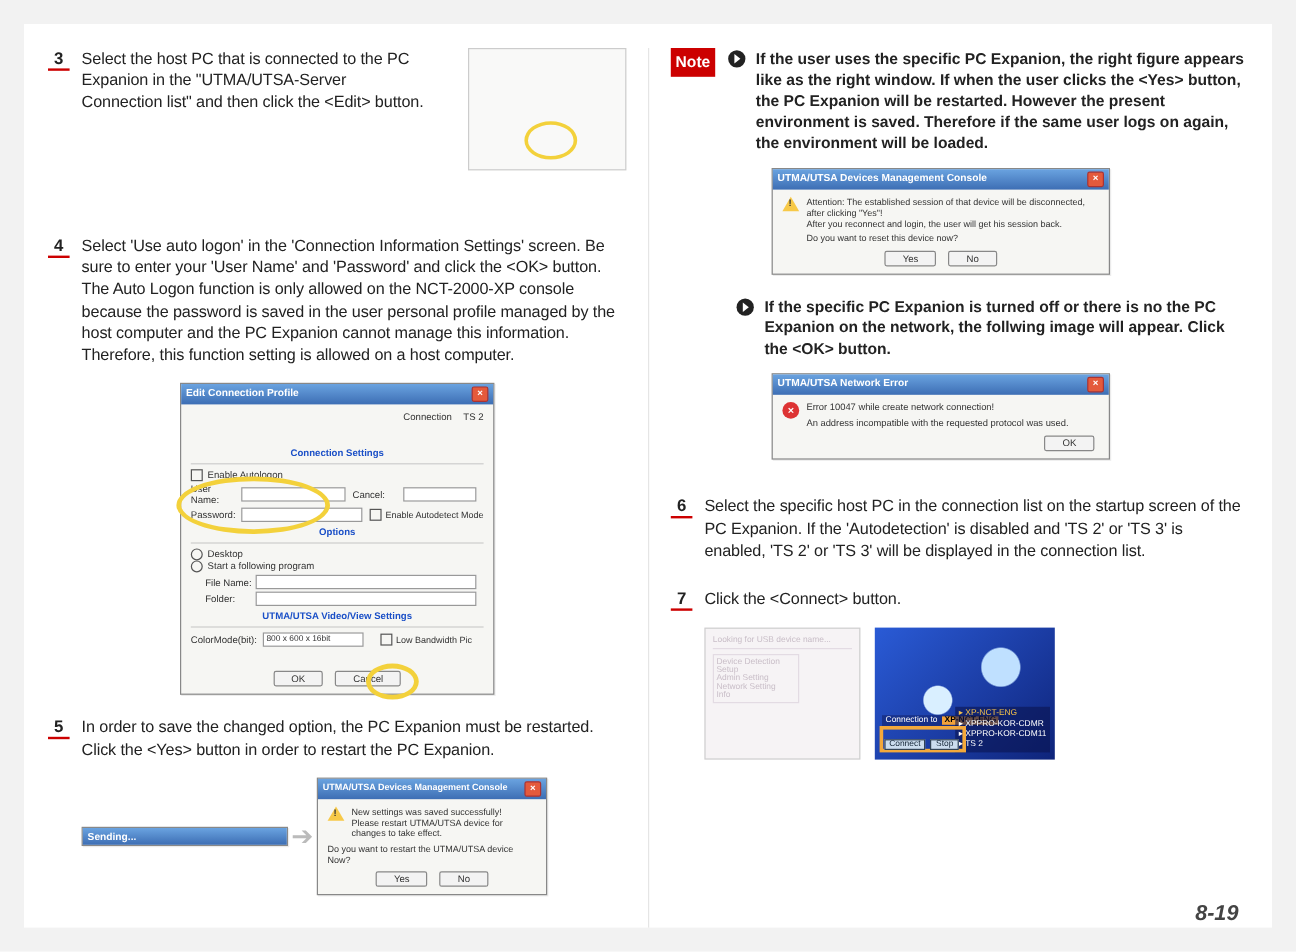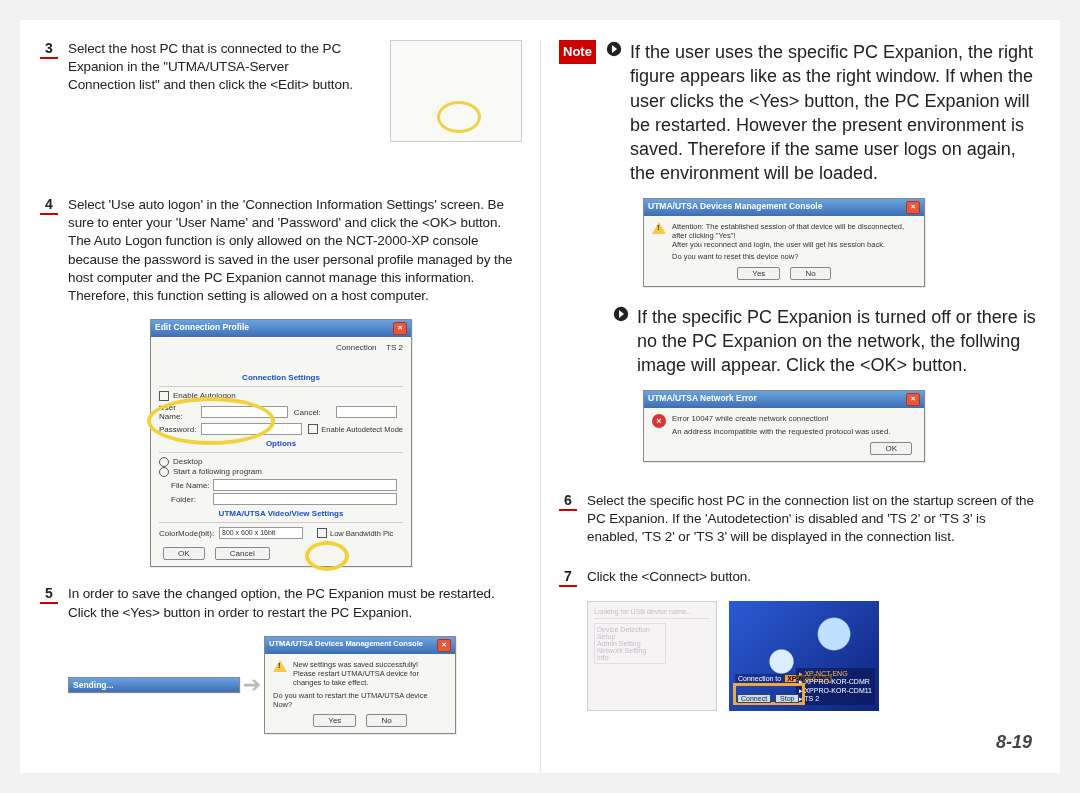--- a/index.html
+++ b/index.html
@@ -61,22 +61,23 @@
   }
   .bullet-icon {
     flex: 0 0 16px;
     width: 16px;
     height: 16px;
     margin-right: 8px;
     margin-top: 1px;
   }
   .bullet-icon svg { width: 16px; height: 16px; }
   .note-text {
-    font-size: 18px;
+    font-size: 13px;
     line-height: 1.35;
+    font-weight: bold;
   }
   .arrow {
     width: 24px;
     text-align: center;
     color: #bbb;
     font-size: 22px;
     align-self: center;
   }
   
   .mock-win {
@@ -131,21 +132,21 @@
     pointer-events: none;
   }
   .hl-rect {
     border: 3px solid #f3a83b;
     position: absolute;
     pointer-events: none;
   }
   .page-num {
     position: absolute;
     right: 28px;
-    bottom: 20px;
+    bottom: 1px;
     font-size: 18px;
     font-weight: 700;
     font-style: italic;
     color: #444;
   }
   .thumb {
     display:inline-block;
     vertical-align: top;
   }
   .blue-photo {
@@ -226,21 +227,21 @@
             <span class="inp"></span>
           </div>
         <div class="group-label">UTMA/UTSA Video/View Settings</div>
         <div class="sep"></div>
         <div class="field-row">
             <span class="lbl" style="width:60px;">ColorMode(bit):</span>
             <span class="inp" style="flex:0 0 80px;font-size:7px;padding-left:2px;height:auto;line-height:10px;">800 x 600 x 16bit</span>
             <span style="width:8px;height:8px;border:1px solid #555;display:inline-block;margin:0 3px 0 8px;"></span>
             <span style="font-size:7.5px;">Low Bandwidth Pic</span>
           </div>
-        <div style="text-align:left;margin-top:8px;position:relative;">
+        <div style="text-align:center;margin-top:20px;position:relative;">
           <div class="hl-ring" style="width:36px;height:22px;right:54px;top:-6px;border-width:4px;"></div>
           <span class="mock-btn">OK</span>
           <span class="mock-btn">Cancel</span>
         </div>
       </div>
     </div>
 
     <div class="step">
       <div class="step-num">5</div>
       <div class="step-body">In order to save the changed option, the PC Expanion must be restarted. Click the &lt;Yes&gt; button in order to restart the PC Expanion.</div>

